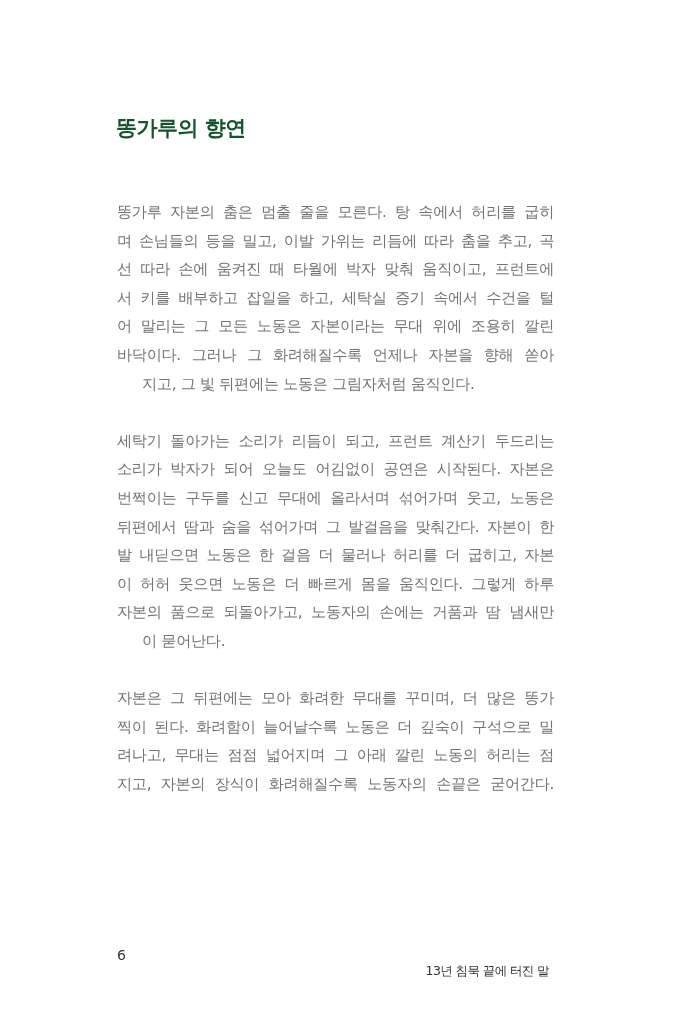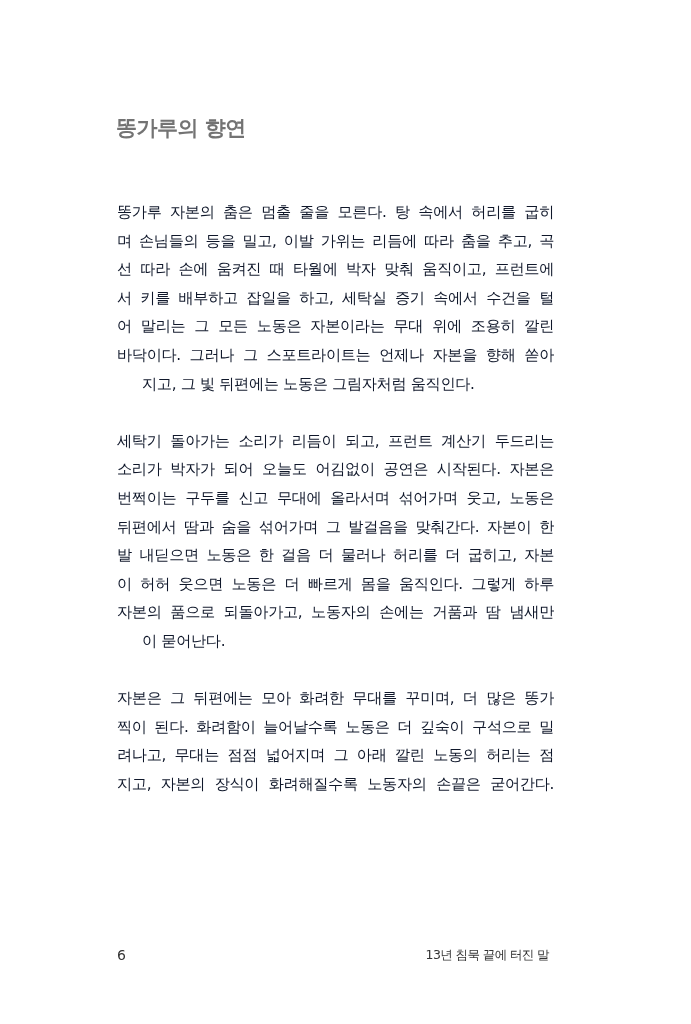--- a/index.html
+++ b/index.html
@@ -21,42 +21,42 @@
       width: 691px;
       height: 1024px;
       background: #ffffff;
     }
     .title {
       position: absolute;
       left: 116px;
       top: 112px;
       font-size: 21px;
       font-weight: bold;
-      color: #737373;
+      color: #14532d;
       letter-spacing: -0.5px;
       margin: 0;
       line-height: 32px;
       white-space: nowrap;
     }
     .body-text {
       position: absolute;
       left: 117px;
       width: 437px;
       top: 198px;
     }
     .para {
       margin: 0 0 28.6px 0;
     }
     .line {
       display: block;
       height: 28.6px;
       line-height: 28.6px;
       font-size: 15.2px;
       letter-spacing: -0.35px;
-      color: #0f172a;
+      color: #737373;
       white-space: nowrap;
       text-align: justify;
       text-align-last: justify;
       overflow: hidden;
     }
     .line.last {
       text-align-last: left;
       margin-left: 25px;
     }
     .footer {
@@ -71,21 +71,21 @@
     .page-number {
       position: absolute;
       left: 0;
       top: 0;
       font-size: 14px;
       line-height: 22px;
     }
     .running-title {
       position: absolute;
       right: 0;
-      top: 0;
+      top: 16px;
       font-size: 12.5px;
       line-height: 22px;
       letter-spacing: -0.6px;
       white-space: nowrap;
     }
   </style>
 </head>
 <body>
 
 <div class="page">
@@ -93,21 +93,21 @@
   <h1 class="title">똥가루의 향연</h1>
 
   <div class="body-text">
 
     <p class="para">
       <span class="line">똥가루 자본의 춤은 멈출 줄을 모른다. 탕 속에서 허리를 굽히</span>
       <span class="line">며 손님들의 등을 밀고, 이발 가위는 리듬에 따라 춤을 추고, 곡</span>
       <span class="line">선 따라 손에 움켜진 때 타월에 박자 맞춰 움직이고, 프런트에</span>
       <span class="line">서 키를 배부하고 잡일을 하고, 세탁실 증기 속에서 수건을 털</span>
       <span class="line">어 말리는 그 모든 노동은 자본이라는 무대 위에 조용히 깔린</span>
-      <span class="line">바닥이다. 그러나 그 스포트라이트는 언제나 자본을 향해 쏟아</span>
+      <span class="line">바닥이다. 그러나 그 화려해질수록 언제나 자본을 향해 쏟아</span>
       <span class="line last">지고, 그 빛 뒤편에는 노동은 그림자처럼 움직인다.</span>
     </p>
 
     <p class="para">
       <span class="line">세탁기 돌아가는 소리가 리듬이 되고, 프런트 계산기 두드리는</span>
       <span class="line">소리가 박자가 되어 오늘도 어김없이 공연은 시작된다. 자본은</span>
       <span class="line">번쩍이는 구두를 신고 무대에 올라서며 섞어가며 웃고, 노동은</span>
       <span class="line">뒤편에서 땀과 숨을 섞어가며 그 발걸음을 맞춰간다. 자본이 한</span>
       <span class="line">발 내딛으면 노동은 한 걸음 더 물러나 허리를 더 굽히고, 자본</span>
       <span class="line">이 허허 웃으면 노동은 더 빠르게 몸을 움직인다. 그렇게 하루</span>

